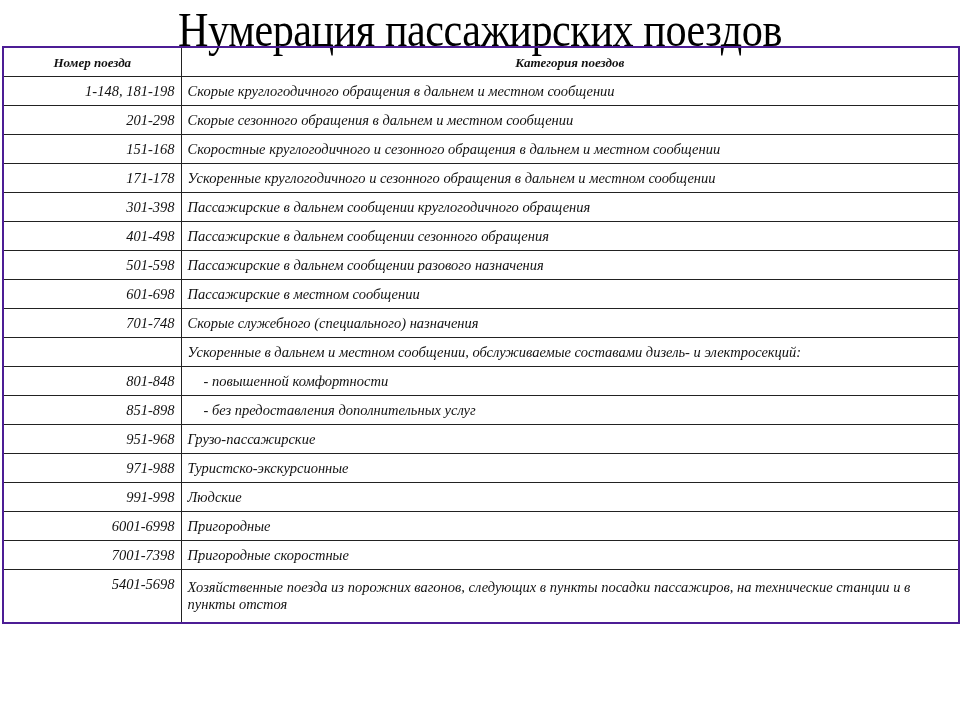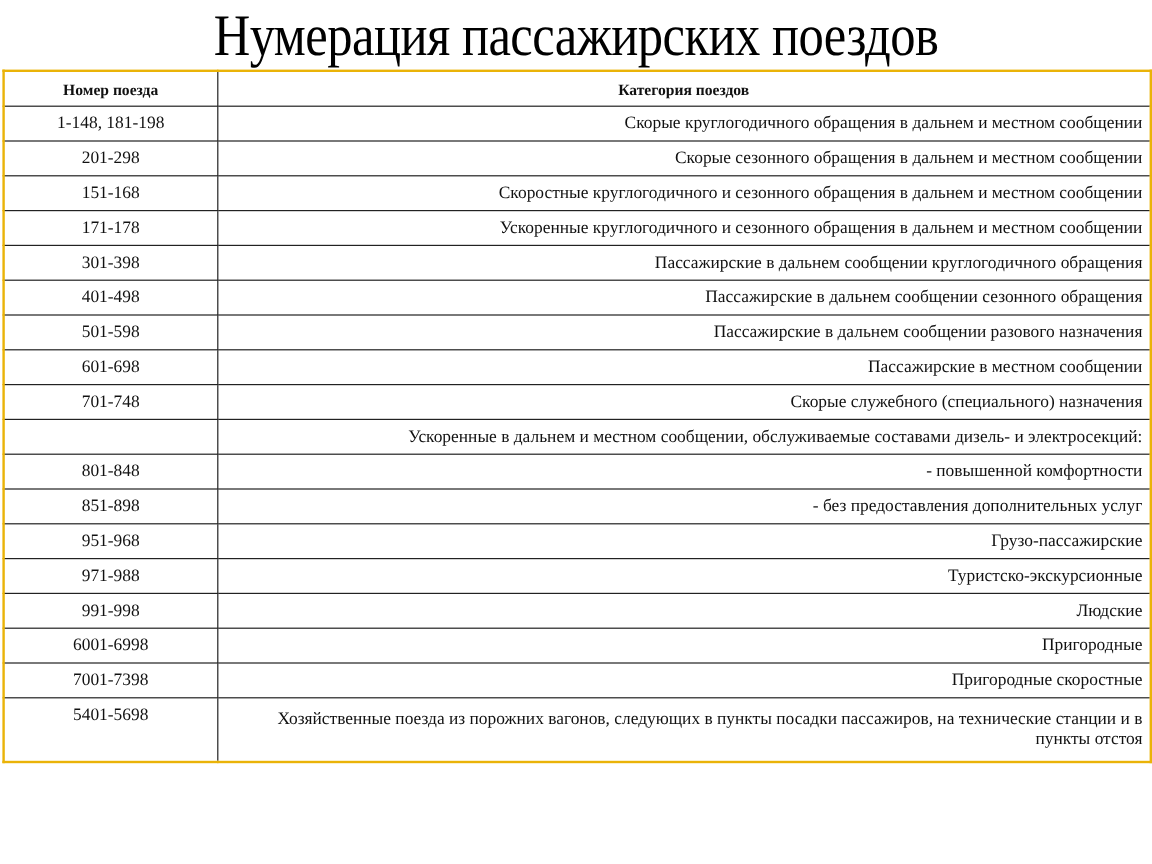--- a/index.html
+++ b/index.html
@@ -24,49 +24,50 @@
     font-size: 49px;
     line-height: 56px;
     letter-spacing: -0.5px;
     transform: scaleX(0.86);
     transform-origin: center;
     color: #000;
   }
   table.numbering {
     position: absolute;
     left: 2px;
-    top: 58px;
+    top: 46px;
     width: 956px;
     border-collapse: collapse;
-    border: 2px solid #eab308;
+    border: 2px solid #4c1d95;
     table-layout: fixed;
+    font-style: italic;
   }
   table.numbering col.c1 { width: 178px; }
   table.numbering col.c2 { width: 778px; }
   table.numbering th,
   table.numbering td {
     border: 1.5px solid #222;
     padding: 0 6px;
     font-size: 14.5px;
     line-height: 17px;
     height: 28px;
     vertical-align: middle;
     white-space: nowrap;
     overflow: hidden;
   }
   table.numbering th {
     font-weight: bold;
     font-size: 13px;
     text-align: center;
   }
   table.numbering td.num {
-    text-align: center;
+    text-align: right;
   }
   table.numbering td.cat {
-    text-align: right;
+    text-align: left;
   }
   table.numbering td.cat.indent {
     padding-left: 22px;
   }
   table.numbering tr.tall td {
     height: 46px;
     white-space: normal;
   }
   table.numbering tr.tall td.num {
     vertical-align: top;

